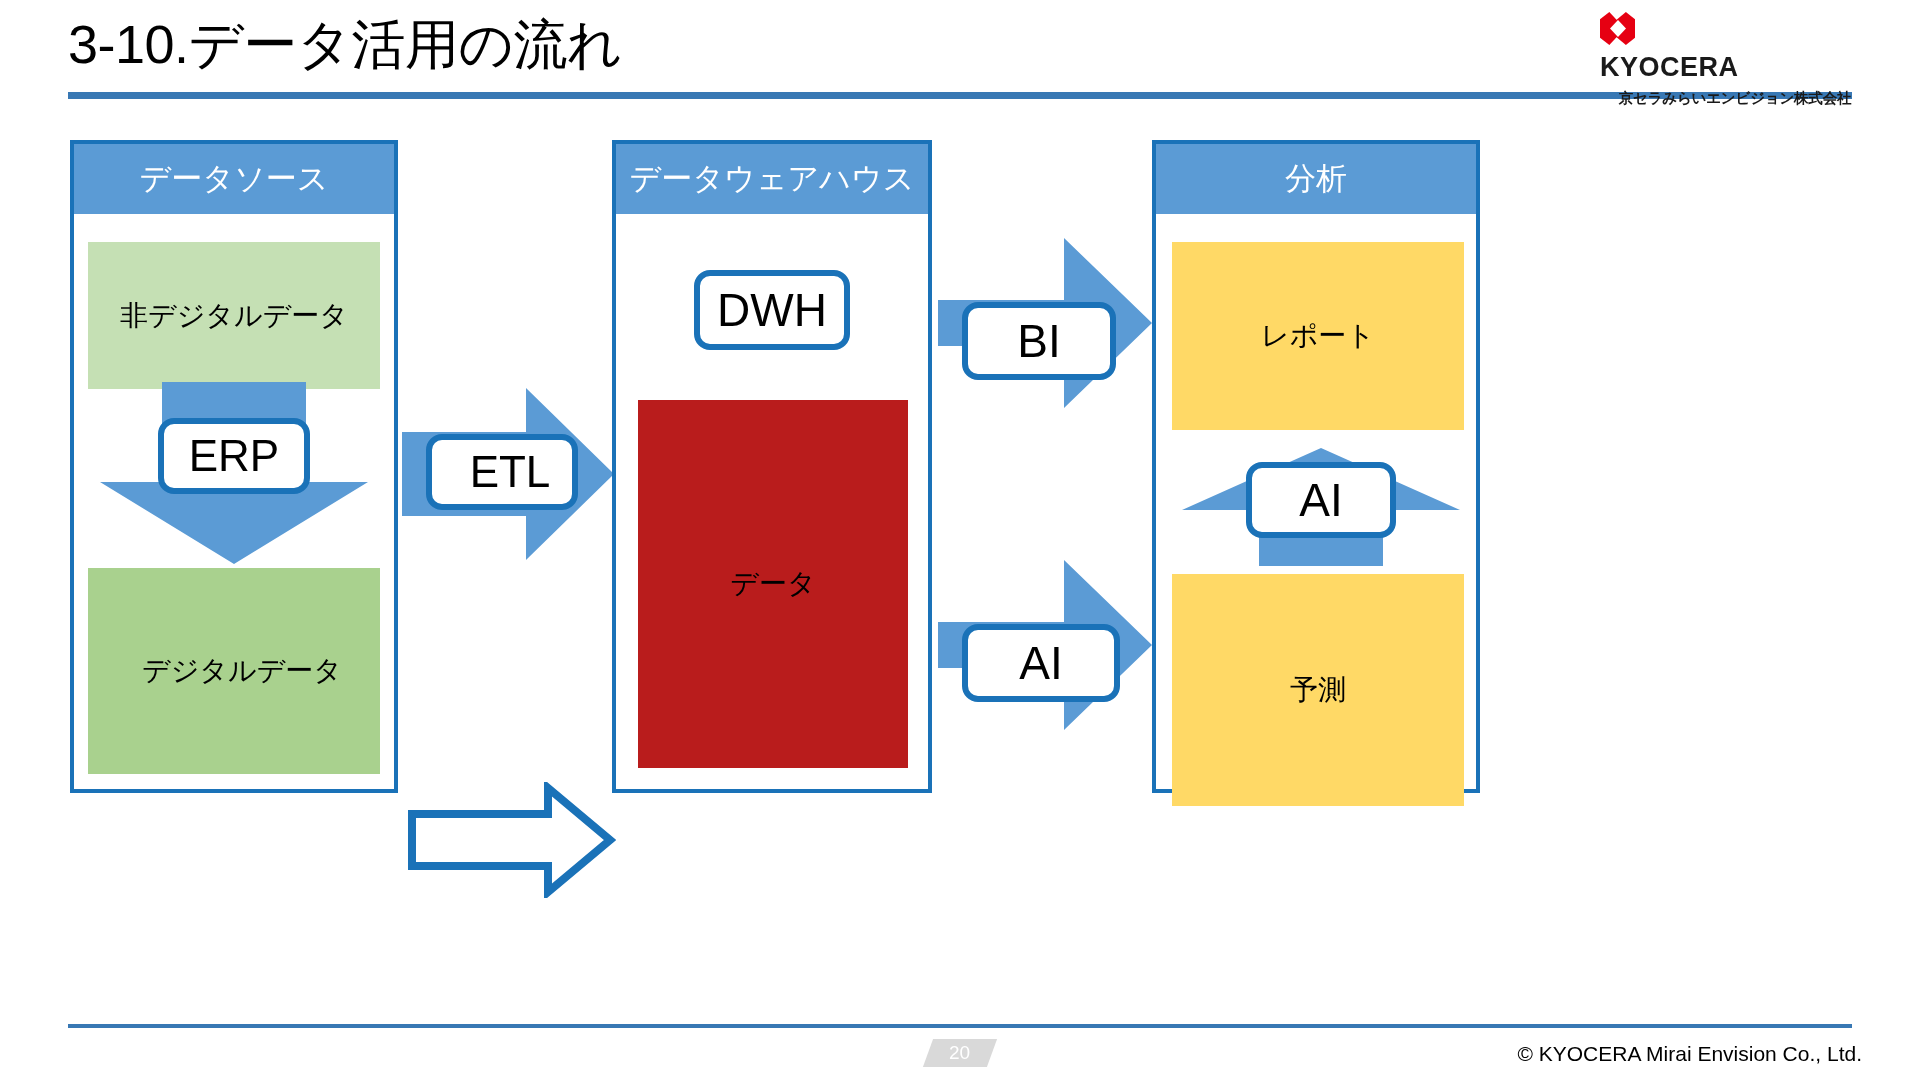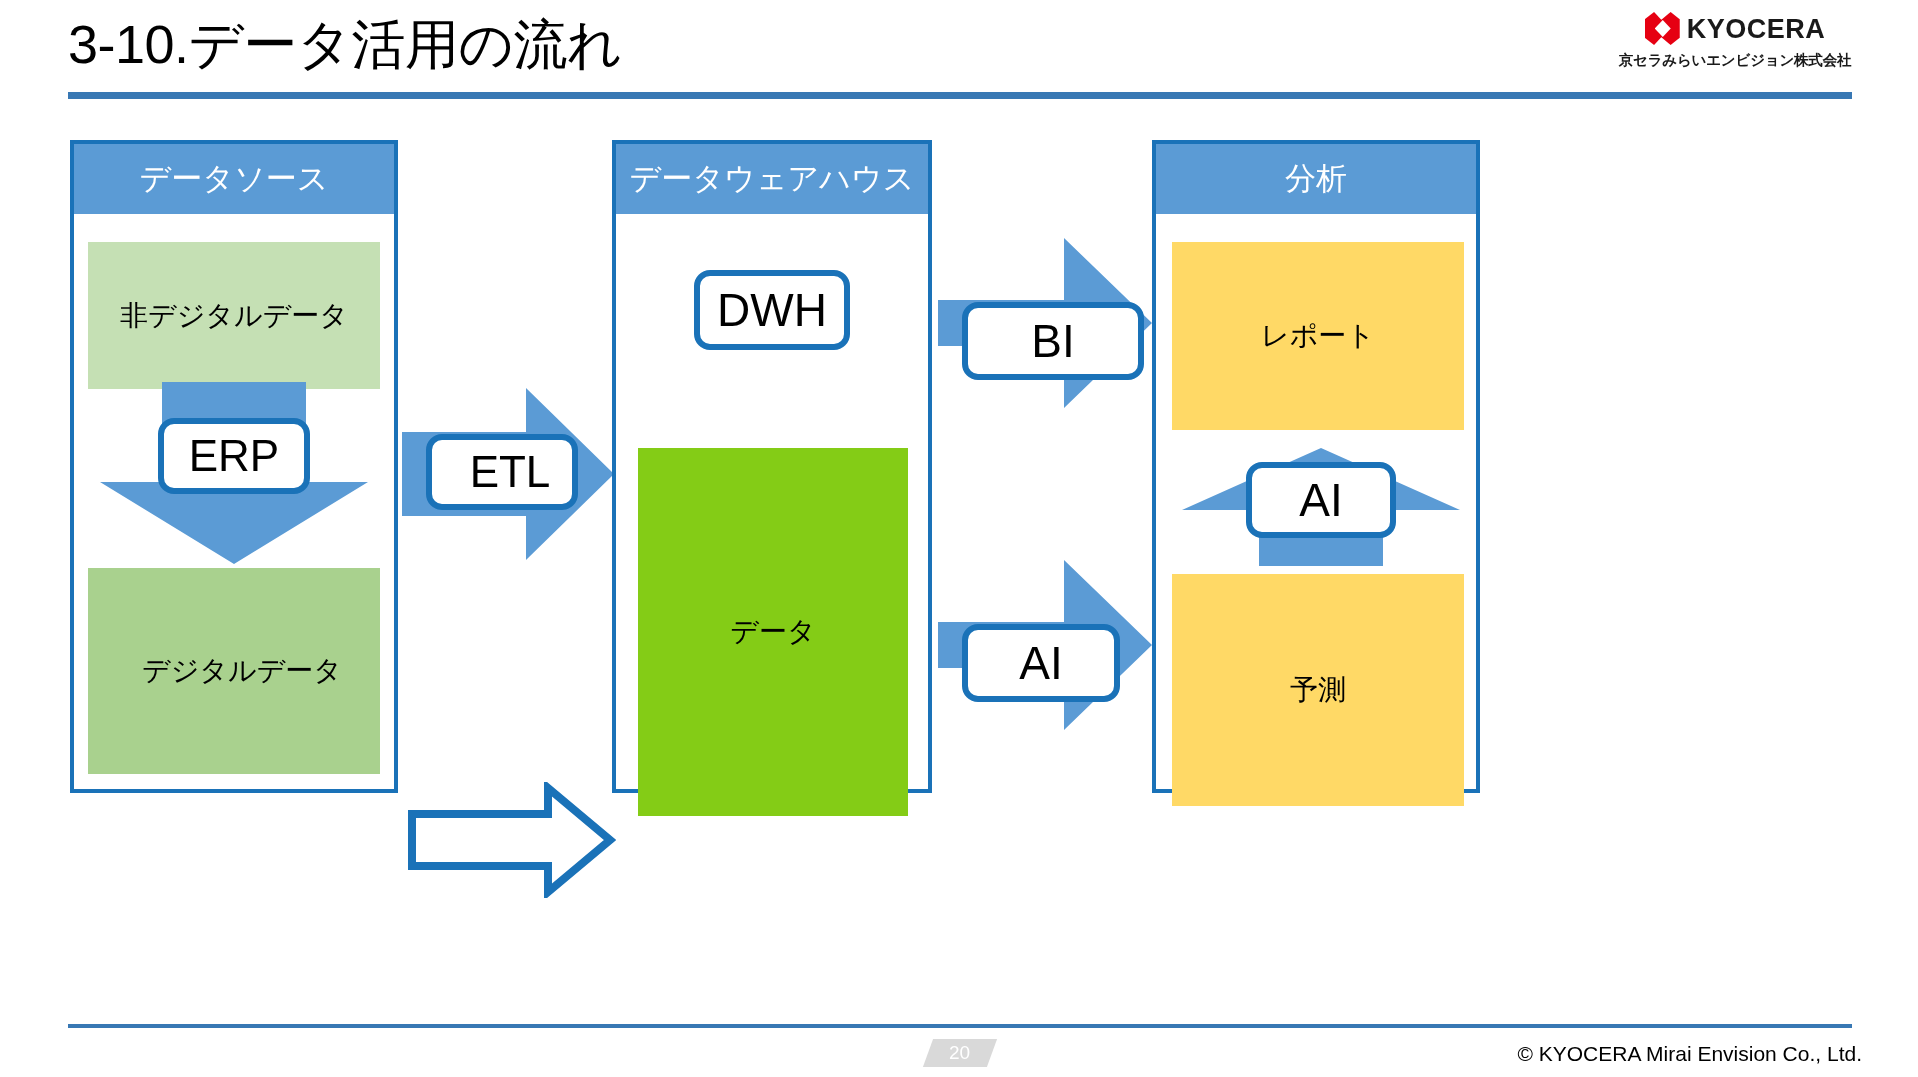--- a/index.html
+++ b/index.html
@@ -39,23 +39,24 @@
   
   #logo-block {
     position: absolute;
     right: 48px;
     top: 12px;
     width: 270px;
     text-align: center;
   }
   #logo-row {
     display: flex;
-    align-items: flex-end;
+    align-items: flex-start;
     justify-content: center;
     gap: 7px;
+    flex-direction: column;
   }
   #kyocera-mark {
     width: 35px;
     height: 33px;
     position: relative;
   }
   #kyocera-mark .dm {
     position: absolute;
     background: #e60012;
   }
@@ -123,21 +124,21 @@
     position: absolute;
     display: flex;
     align-items: center;
     justify-content: center;
     font-size: 28px;
     color: #000000;
     box-sizing: border-box;
   }
   .box-lightgreen { background: #c5e0b4; }
   .box-midgreen   { background: #a9d18e; padding-left: 16px; }
-  .box-brightgreen{ background: #84cc16; margin-top: 48px; }
+  .box-brightgreen{ background: #b91c1c; }
   .box-yellow     { background: #ffd966; }
 
   
   .arrow { position: absolute; }
   .arrow svg { display: block; width: 100%; height: 100%; }
 
   
   .chip {
     position: absolute;
     border: 6px solid #1a72b8;
@@ -240,21 +241,21 @@
 
   <div class="chip" style="left:694px; top:270px; width:156px; height:80px; font-size:46px;">DWH</div>
 
   <div class="content-box box-brightgreen" style="left:638px; top:400px; width:270px; height:368px;">データ</div>
 
   <div class="arrow" style="left:938px; top:238px; width:214px; height:170px;">
     <svg viewBox="0 0 214 170" preserveAspectRatio="none">
       <polygon points="0,62 126,62 126,0 214,85 126,170 126,108 0,108" fill="#5b9bd5"></polygon>
     </svg>
   </div>
-  <div class="chip" style="left:962px; top:302px; width:182px; height:78px; font-size:46px;">BI</div>
+  <div class="chip" style="left:962px; top:302px; width:154px; height:78px; font-size:46px;">BI</div>
 
   <div class="arrow" style="left:938px; top:560px; width:214px; height:170px;">
     <svg viewBox="0 0 214 170" preserveAspectRatio="none">
       <polygon points="0,62 126,62 126,0 214,85 126,170 126,108 0,108" fill="#5b9bd5"></polygon>
     </svg>
   </div>
   <div class="chip" style="left:962px; top:624px; width:158px; height:78px; font-size:46px;">AI</div>
 
   <div class="panel" style="left:1152px; top:140px; width:328px; height:653px;">
     <div class="panel-header">分析</div>

